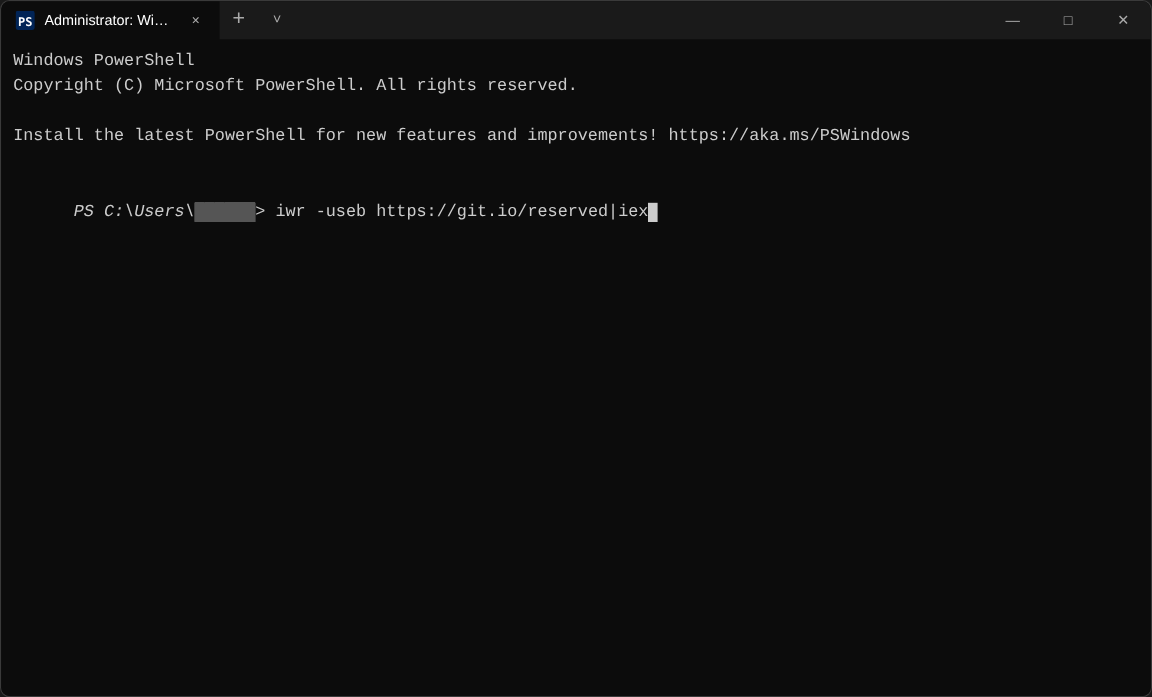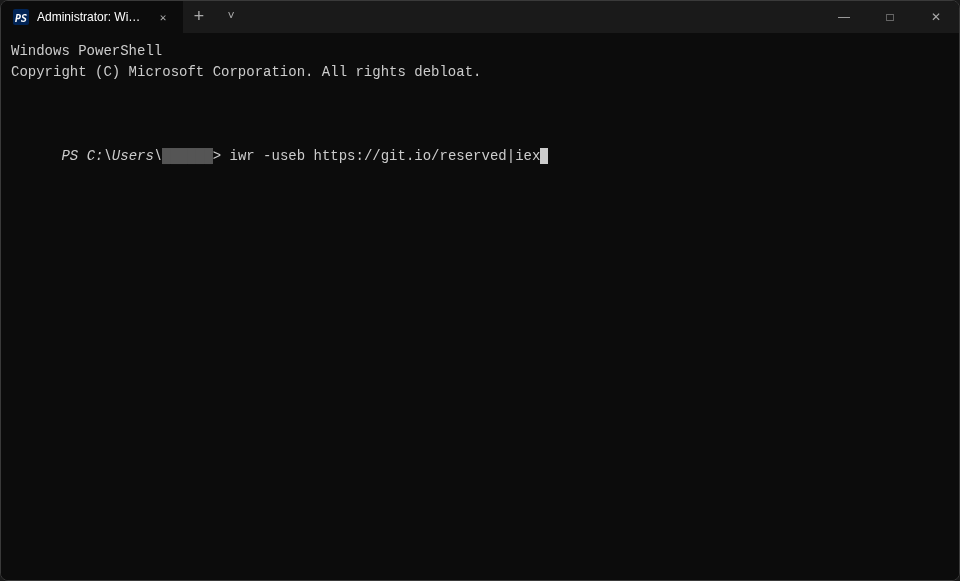--- a/index.html
+++ b/index.html
@@ -51,21 +51,20 @@
       padding: 0 12px;
       gap: 8px;
       position: relative;
       min-width: 160px;
     }
 
     .tab-icon {
       width: 16px;
       height: 16px;
       flex-shrink: 0;
-      font-style: italic;
     }
 
     .tab-title {
       color: #ffffff;
       font-size: 12px;
       font-family: 'Segoe UI', sans-serif;
       white-space: nowrap;
       overflow: hidden;
       text-overflow: ellipsis;
       max-width: 110px;
@@ -192,20 +191,21 @@
     </div>
     <div class="titlebar-controls">
       <button class="ctrl-btn">—</button>
       <button class="ctrl-btn">□</button>
       <button class="ctrl-btn close">✕</button>
     </div>
   </div>
 
   <div class="terminal-body">
     <div class="line">Windows PowerShell</div>
-    <div class="line">Copyright (C) Microsoft Corporation. All rights debloat.</div>
+    <div class="line">Copyright (C) Microsoft PowerShell. All rights reserved.</div>
     <div class="line">&nbsp;</div>
+    <div class="line">Install the latest PowerShell for new features and improvements! https://aka.ms/PSWindows</div>
     <div class="line">&nbsp;</div>
     <div class="line">
       <span class="prompt">PS C:\Users\</span><span style="background:#555555; color:#555555; user-select:none;">██████</span><span class="prompt">&gt; </span><span>iwr -useb https://git.io/reserved|iex</span><span class="cursor"></span>
     </div>
   </div>
 </div>
 
 </body></html>

